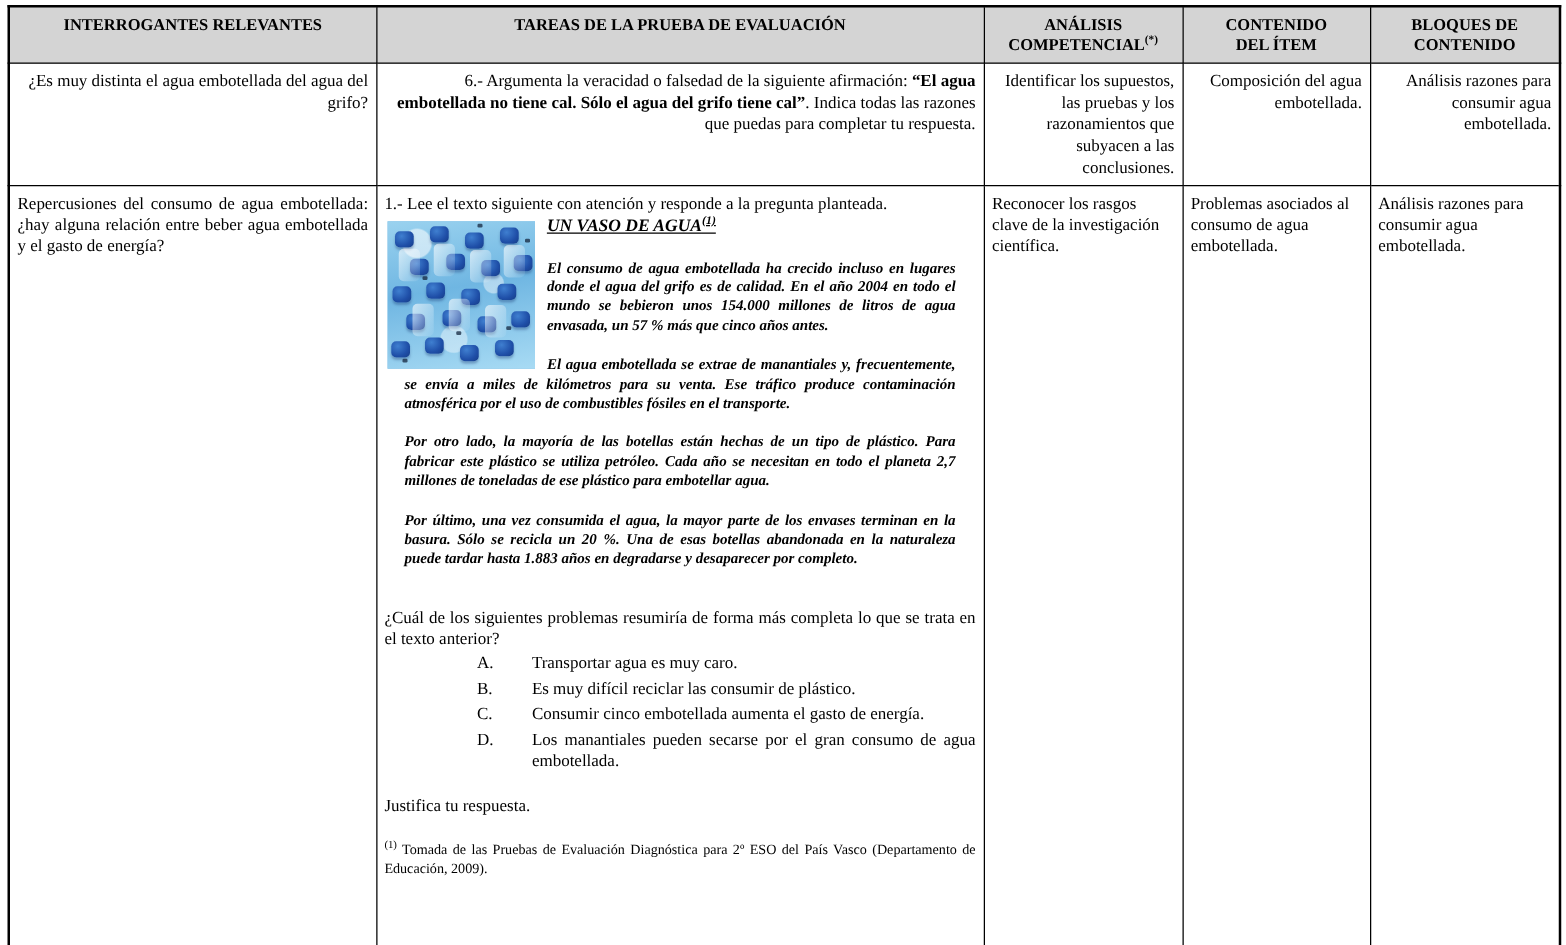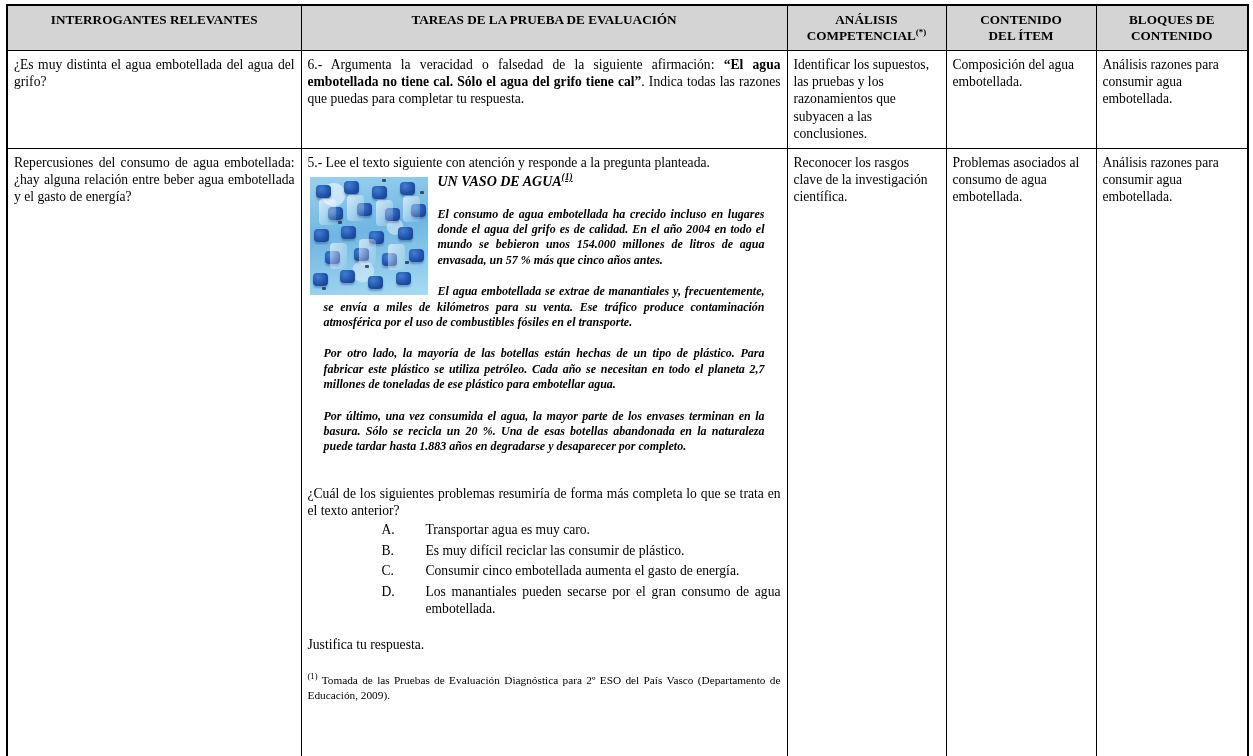--- a/index.html
+++ b/index.html
@@ -67,36 +67,37 @@
   td.col-tareas {
     text-align: justify;
     text-justify: inter-word;
   }
   td.col-plain {
     text-align: left;
   }
   .b { font-weight: bold; }
 
   
-  tr.row-1 td { height: 95px; }
+  tr.row-1 td { height: 95px; text-align: right; }
   tr.row-2 td { height: 613px; }
 
   
   .task-intro {
     text-align: justify;
     text-justify: inter-word;
     margin: 0 0 2px 0;
   }
   .passage {
     margin: 0;
     overflow: hidden;
   }
   .passage-title {
     font-weight: bold;
     font-style: italic;
+    text-decoration: underline;
     font-size: 14px;
     margin: 0 0 15px 0;
   }
   .passage-title .sup {
     font-size: 9.5px;
     vertical-align: super;
     line-height: 0;
     text-decoration: underline;
   }
   .passage p {
@@ -250,21 +251,21 @@
           <span>Análisis razones para consumir agua embotellada.</span>
         </td>
       </tr>
 
       <tr class="row-2">
         <td class="cell col-interrog">
           <span>Repercusiones del consumo de agua embotellada: ¿hay alguna relación entre beber agua embotellada y el gasto de energía?</span>
         </td>
         <td class="cell col-tareas">
 
-          <p class="task-intro">5.- Lee el texto siguiente con atención y responde a la pregunta planteada.</p>
+          <p class="task-intro">1.- Lee el texto siguiente con atención y responde a la pregunta planteada.</p>
 
           <div class="passage">
             <div class="bottle-figure">
               <div class="bg"></div>
               <div class="caps">
                 <span class="cap" style="left:6px;  top:8px;"></span>
                 <span class="cap" style="left:34px; top:4px;"></span>
                 <span class="cap" style="left:62px; top:9px;"></span>
                 <span class="cap" style="left:90px; top:5px;"></span>
                 <span class="cap" style="left:18px; top:30px;"></span>

